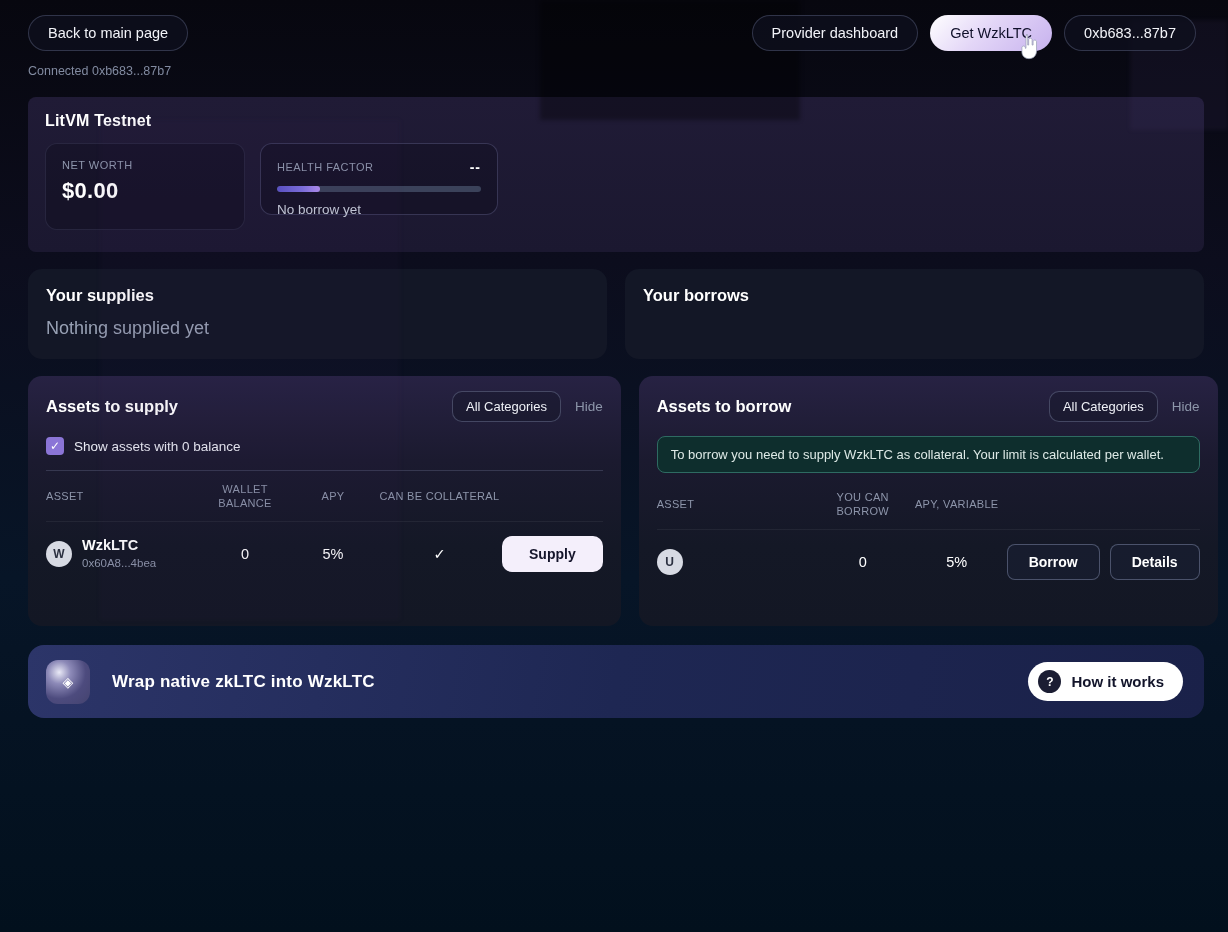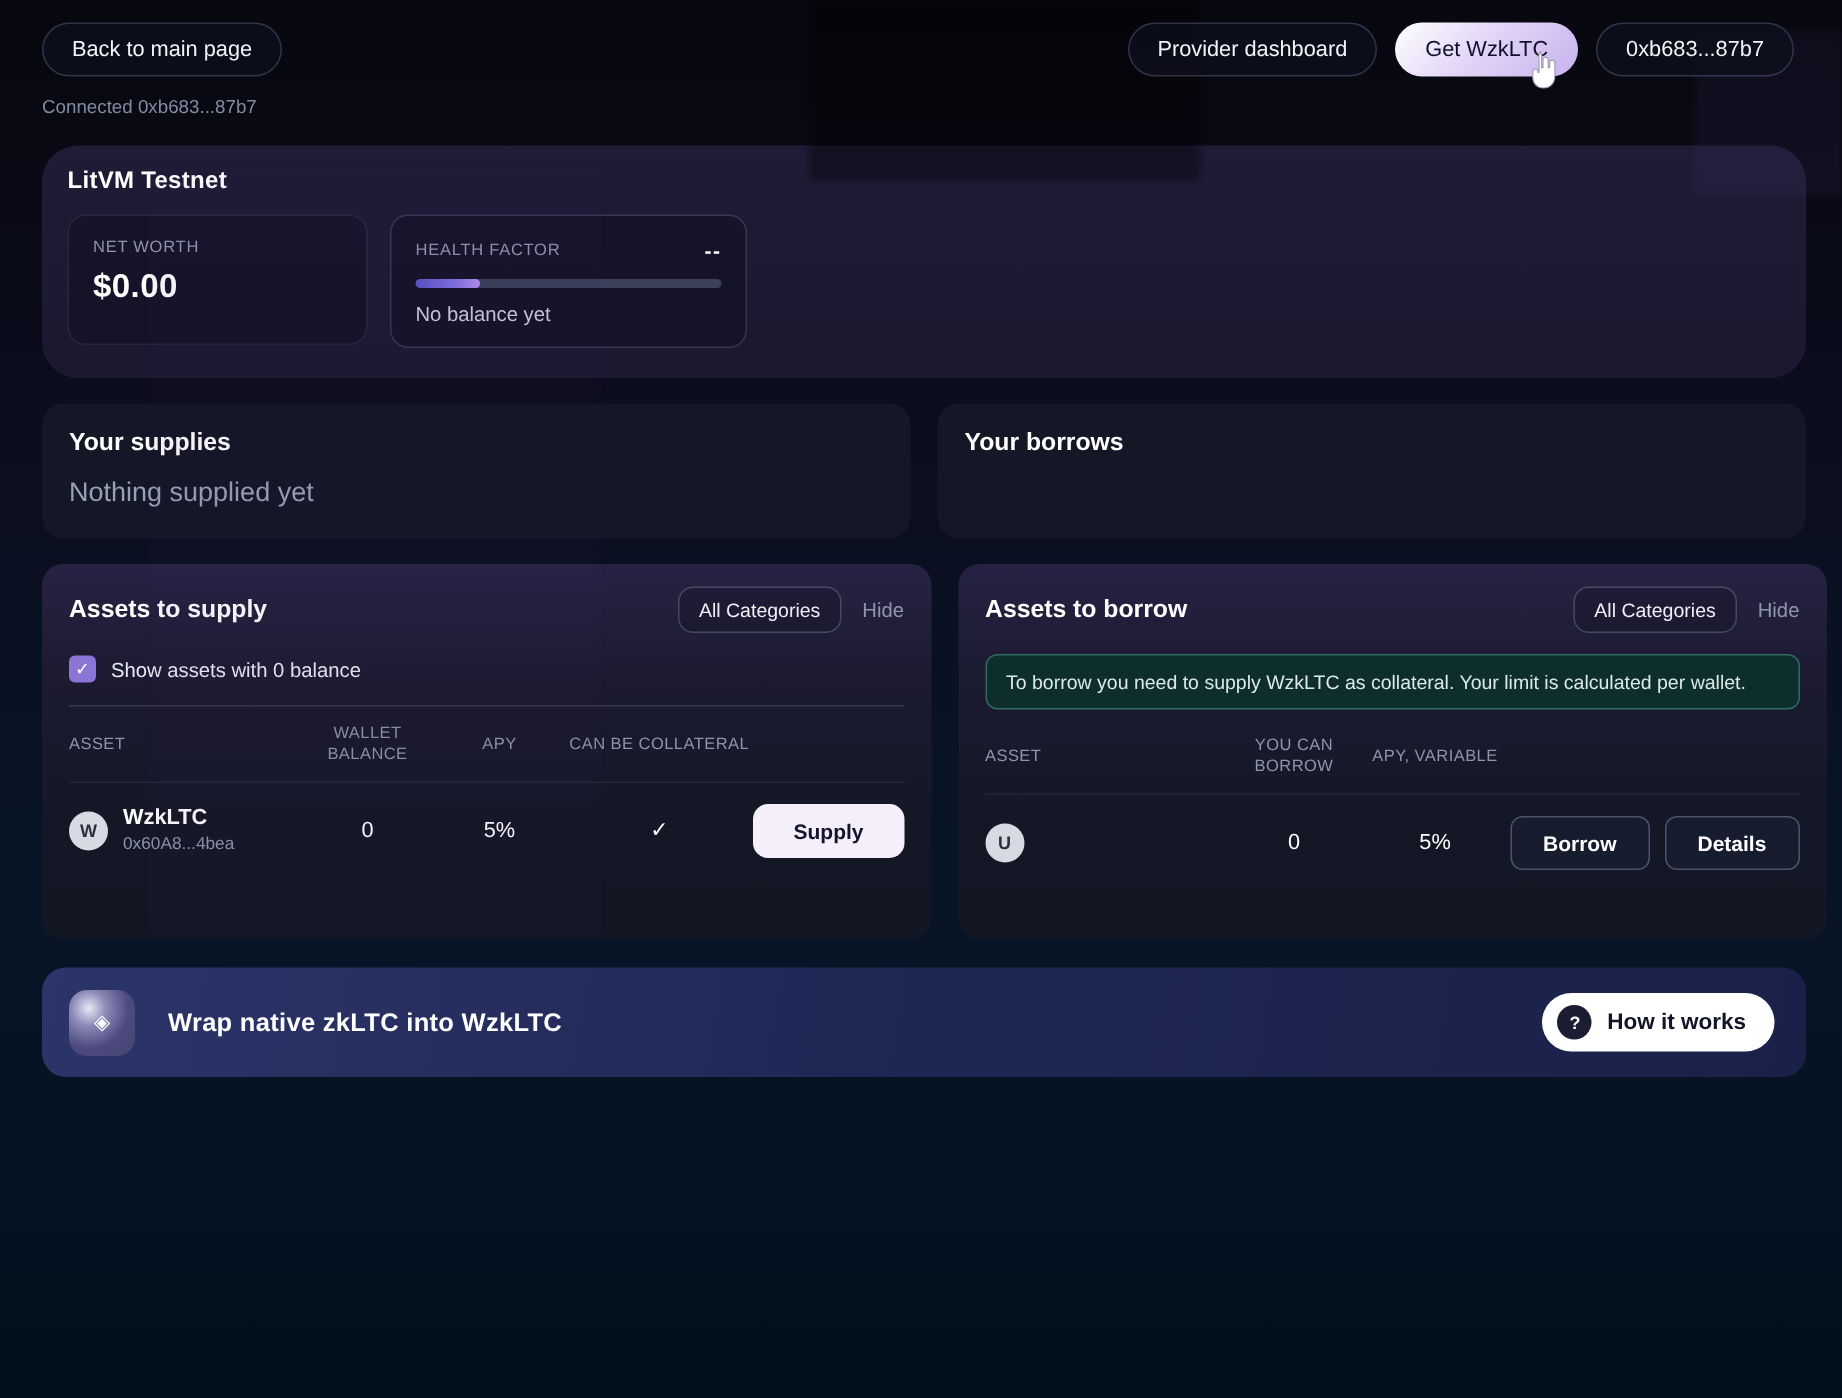--- a/index.html
+++ b/index.html
@@ -47,34 +47,34 @@
     font-size: 14.5px;
     cursor: pointer;
     white-space: nowrap;
   }
   .connected { margin: 13px 0 0 28px; font-size: 12.5px; color: #828ba1; }
 
   
   .market-panel {
     margin: 19px 24px 0 28px;
     background: linear-gradient(180deg, #201b36 0%, #1b1830 100%);
-    border-radius: 24px;
+    border-radius: 8px;
     padding: 15px 17px 17px;
     height: 155px;
   }
   .market-title { font-size: 16px; font-weight: bold; letter-spacing: .2px; }
   .market-cards { display: flex; gap: 15px; margin-top: 13px; }
   .stat-card {
     background: rgba(9,9,22,0.32);
     border: 1px solid rgba(150,150,200,0.14);
     border-radius: 12px;
     padding: 15px 16px;
   }
   .stat-card.net { width: 200px; height: 87px; }
-  .stat-card.health { width: 238px; height: 89px; border-color: rgba(150,150,210,0.26); }
+  .stat-card.health { width: 238px; height: 72px; border-color: rgba(150,150,210,0.26); }
   .stat-label { font-size: 11px; letter-spacing: .5px; color: #8f97ad; }
   .stat-value { font-size: 22px; font-weight: bold; margin-top: 7px; letter-spacing: .3px; }
   .health-head { display: flex; justify-content: space-between; align-items: center; }
   .health-dashes { font-size: 14px; font-weight: bold; letter-spacing: 1px; }
   .health-bar { margin-top: 11px; height: 6px; border-radius: 3px; background: #3b425a; overflow: hidden; }
   .health-fill { height: 100%; border-radius: 3px; background: linear-gradient(90deg, #5a53c6 0%, #7f72e0 60%, #b391f2 100%); }
   .health-note { margin-top: 10px; font-size: 13.5px; color: #c7cdda; }
 
   
   .two-col { display: flex; gap: 18px; margin: 17px 24px 0 28px; }
@@ -229,21 +229,21 @@
         <div class="stat-value">$0.00</div>
       </div>
       <div class="stat-card health">
         <div class="health-head">
           <div class="stat-label">HEALTH FACTOR</div>
           <div class="health-dashes">--</div>
         </div>
         <div class="health-bar">
           <div class="health-fill" style="width:21%"></div>
         </div>
-        <div class="health-note">No balance yet</div>
+        <div class="health-note">No borrow yet</div>
       </div>
     </div>
   </section>
 
   <div class="two-col">
     <section class="position-card">
       <div class="panel-h">Your supplies</div>
       <div class="empty-note">Nothing supplied yet</div>
     </section>
     <section class="position-card">

